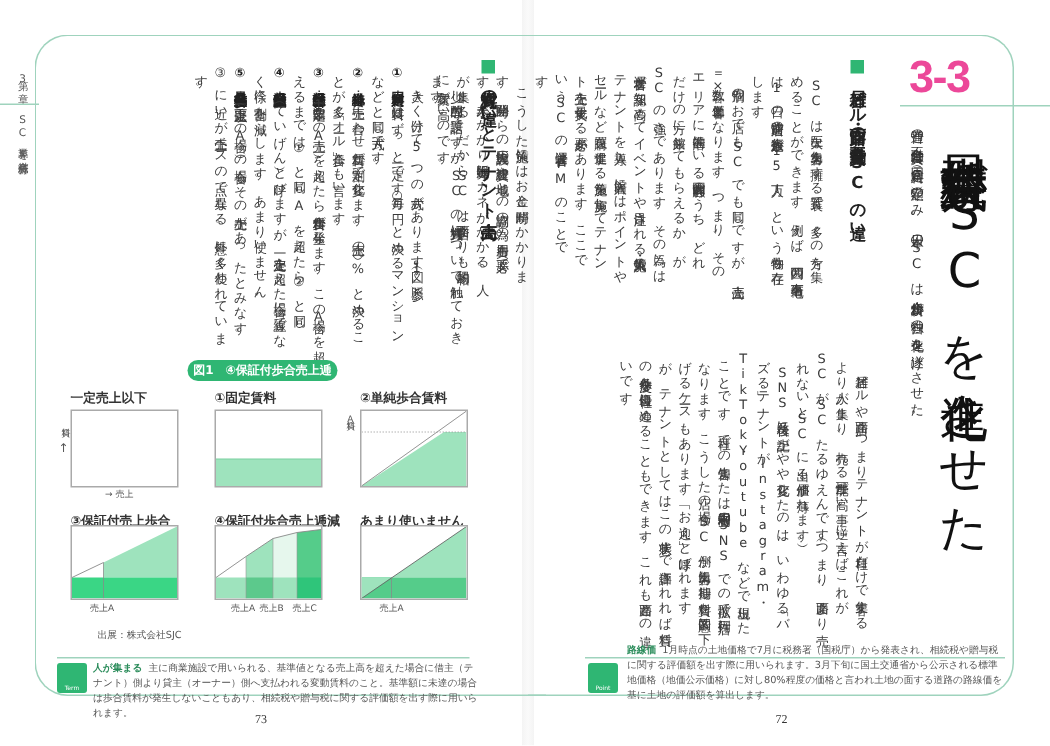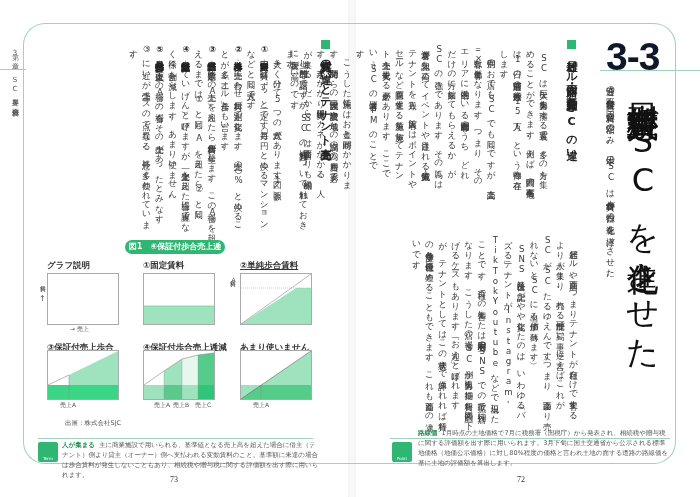--- a/index.html
+++ b/index.html
@@ -7,21 +7,21 @@
   .frame{position:absolute;border:1.3px solid #9fd3bd;}
   .frame-left{left:23px;top:23px;width:340px;height:439px;border-right:none;border-radius:22px 0 0 22px;}
   .frame-right{left:352px;top:23px;width:323px;height:439px;border-left:none;border-radius:0 22px 22px 0;}
   .gutter{position:absolute;left:348px;top:0;width:8px;height:497px;background:linear-gradient(to right,#f4f4f4,#fafafa,#f4f4f4);}
   .vt{writing-mode:vertical-rl;text-orientation:upright;}
   .body-text{position:absolute;font-size:8.6px;line-height:13.1px;letter-spacing:0.2px;color:#3a3a3a;}
   .body-text p{margin:0;}
   .body-text b{color:#222;}
   .heading{position:absolute;font-size:11px;font-weight:bold;line-height:14px;color:#222;}
   .sq{display:inline-block;width:9px;height:9px;background:#2fb673;margin-bottom:3px;}
-  .sec-num{position:absolute;left:606px;top:35px;font-size:39px;font-weight:bold;color:#0f172a;font-family:"Liberation Sans",sans-serif;letter-spacing:-1px;}
+  .sec-num{position:absolute;left:606px;top:35px;font-size:30px;font-weight:bold;color:#ec4899;font-family:"Liberation Sans",sans-serif;letter-spacing:-1px;}
   .sec-rule{position:absolute;left:600px;top:70px;width:100px;height:1.3px;background:#9fd3bd;}
   .main-title{position:absolute;left:626px;top:78px;font-size:32px;line-height:34px;color:#111;letter-spacing:1px;}
   .subtitle{position:absolute;left:605px;top:79px;font-size:8.8px;line-height:11px;color:#333;letter-spacing:0.6px;}
   .chapter-tab{position:absolute;left:10px;top:48px;font-size:7px;color:#555;letter-spacing:0.5px;}
   .chapter-rule{position:absolute;left:0;top:69px;width:26px;height:1.2px;background:#9fd3bd;}
   .fig-label{position:absolute;left:125px;top:240px;width:100px;height:14px;border-radius:8px;background:#2fb673;color:#fff;font-size:8px;font-weight:bold;line-height:14px;text-align:center;}
   .graph-title{position:absolute;font-size:8.5px;font-weight:bold;color:#333;white-space:nowrap;}
   .graph{position:absolute;border:1px solid #aaa;background:#fff;overflow:hidden;}
   .graph svg{position:absolute;left:0;top:0;}
   .small-lab{position:absolute;font-size:6px;color:#555;white-space:nowrap;}
@@ -82,35 +82,35 @@
   <p style="text-indent:1em;">大きく分けて5つの方式があります（図1参照）。</p>
   <p><b>①固定賃料</b><span>：賃料はずっと一定です毎月○円、と決めるマンションなどと同じ方式です。</span></p>
   <p><b>②単純歩合</b><span>：売上に合わせ賃料が一定割で変化します。売上の○%と決めることが多く「オール歩合」とも言います。</span></p>
   <p><b>③保証付売上歩合</b><span>：一定数字（図1の売上A）を超えたら歩合賃料が発生します。この場合Aを超えるまでは①と同じ、Aを超えたら②と同じ</span></p>
   <p><b>④保証付歩合売上逓減</b><span>：（ていげん）と呼びますが、一定売上を超えた場合に一直線でなく徐々に割合を減らします。あまり使いません。</span></p>
   <p><b>⑤最低賃料付売上歩合</b><span>：一定売上以下（この場合A）の場合もその売上があったとみなす。③に近いが売上ベースの点で異なる。意外に多く使われています。</span></p>
 </div>
 
 <div class="fig-label">図1　④保証付歩合売上逓減</div>
 
-<div class="graph-title" style="left:47px;top:260px;">グラフ説明</div>
+<div class="graph-title" style="left:47px;top:260px;">一定売上以下</div>
 <div class="graph" style="left:47px;top:273px;width:70px;height:50px;"></div>
 <div class="small-lab vt" style="left:38px;top:281px;">賃料</div>
 <div class="small-lab" style="left:39px;top:294px;font-size:8px;">↑</div>
 <div class="small-lab" style="left:70px;top:325px;">→ <span>売上</span></div>
 
 <div class="graph-title" style="left:143px;top:260px;">①固定賃料</div>
 <div class="graph" style="left:143px;top:273px;width:70px;height:50px;">
   <svg width="70" height="50">
       <rect x="0" y="32" width="70" height="18" fill="#9ee3bd"></rect>
       <line x1="0" y1="32" x2="70" y2="32" stroke="#7acfa0" stroke-width="0.8"></line>
     </svg>
 </div>
 
-<div class="graph-title" style="left:240px;top:260px;text-decoration:underline;">②単純歩合賃料</div>
+<div class="graph-title" style="left:240px;top:260px;">②単純歩合賃料</div>
 <div class="small-lab vt" style="left:228px;top:276px;">賃料A</div>
 <div class="graph" style="left:240px;top:273px;width:70px;height:50px;">
   <svg width="70" height="50">
       <polygon points="0,50 55,14 70,14 70,50" fill="#9ee3bd"></polygon>
       <line x1="0" y1="50" x2="70" y2="0" stroke="#888" stroke-width="0.6"></line>
       <line x1="0" y1="14" x2="70" y2="14" stroke="#999" stroke-width="0.5" stroke-dasharray="1,1"></line>
     </svg>
 </div>
 
 <div class="graph-title" style="left:47px;top:342px;">③保証付売上歩合</div>

